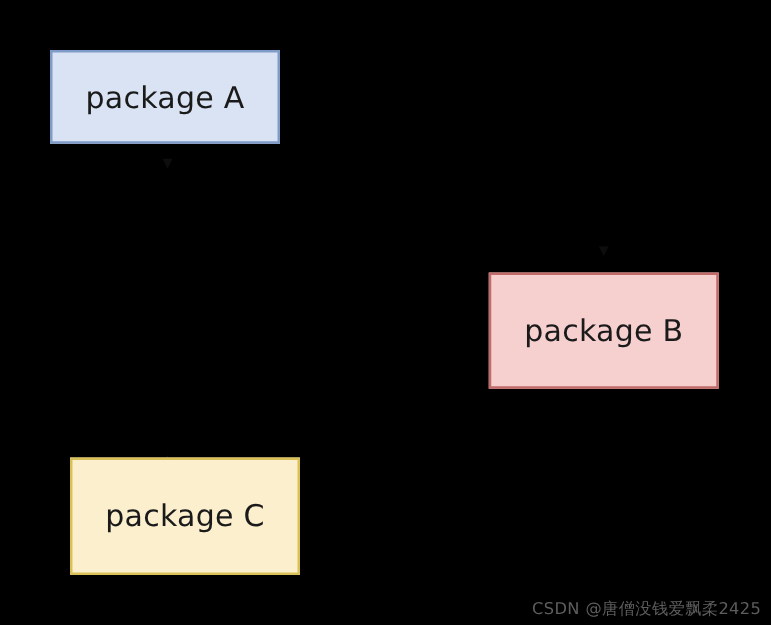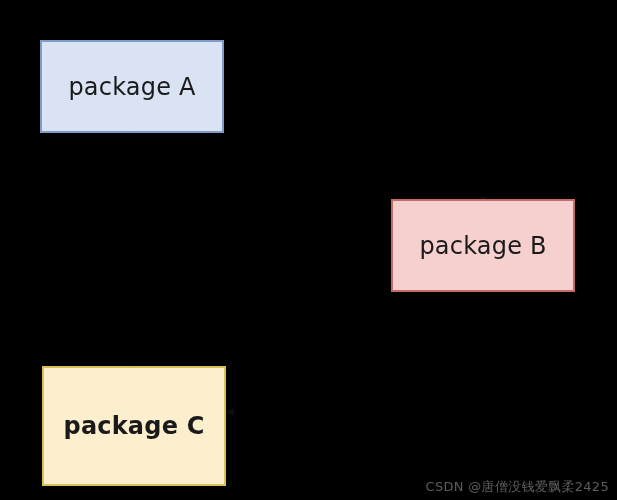--- a/index.html
+++ b/index.html
@@ -30,41 +30,40 @@
     line-height: 1;
     color: #1a1a1a;
     letter-spacing: 0.2px;
     white-space: nowrap;
     font-family: "DejaVu Sans", sans-serif;
   }
   #node-a {
     left: 40px;
     top: 40px;
     width: 184px;
-    height: 93px;
+    height: 75px;
     background: #dae3f3;
     border-color: #7f9cc8;
   }
   #node-b {
     left: 391px;
-    top: 199px;
+    top: 218px;
     width: 184px;
     height: 93px;
     background: #f6cfcf;
     border-color: #c26b6b;
     justify-content: center;
   }
   #node-c {
-    left: 42px;
+    left: 56px;
     top: 366px;
     width: 184px;
-    height: 120px;
+    height: 94px;
     background: #fcefcd;
     border-color: #d9c158;
-    font-weight: bold;
   }
   #edges {
     position: absolute;
     left: 0;
     top: 0;
     width: 617px;
     height: 500px;
     pointer-events: none;
   }
   .edge-line {

